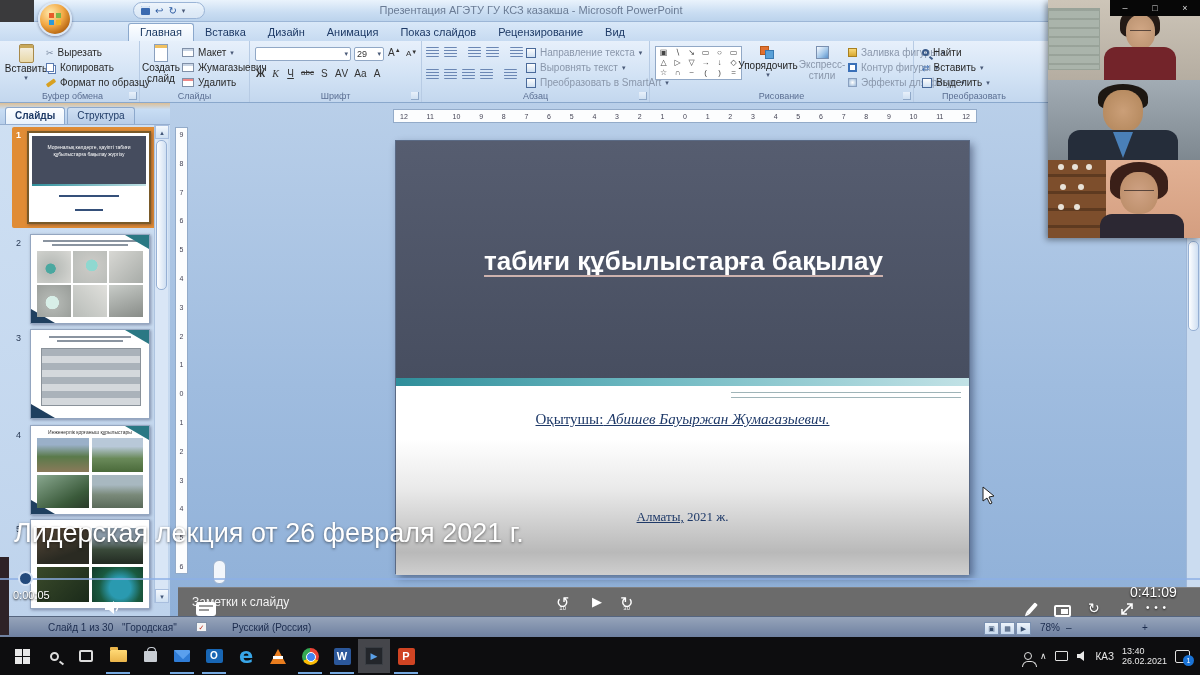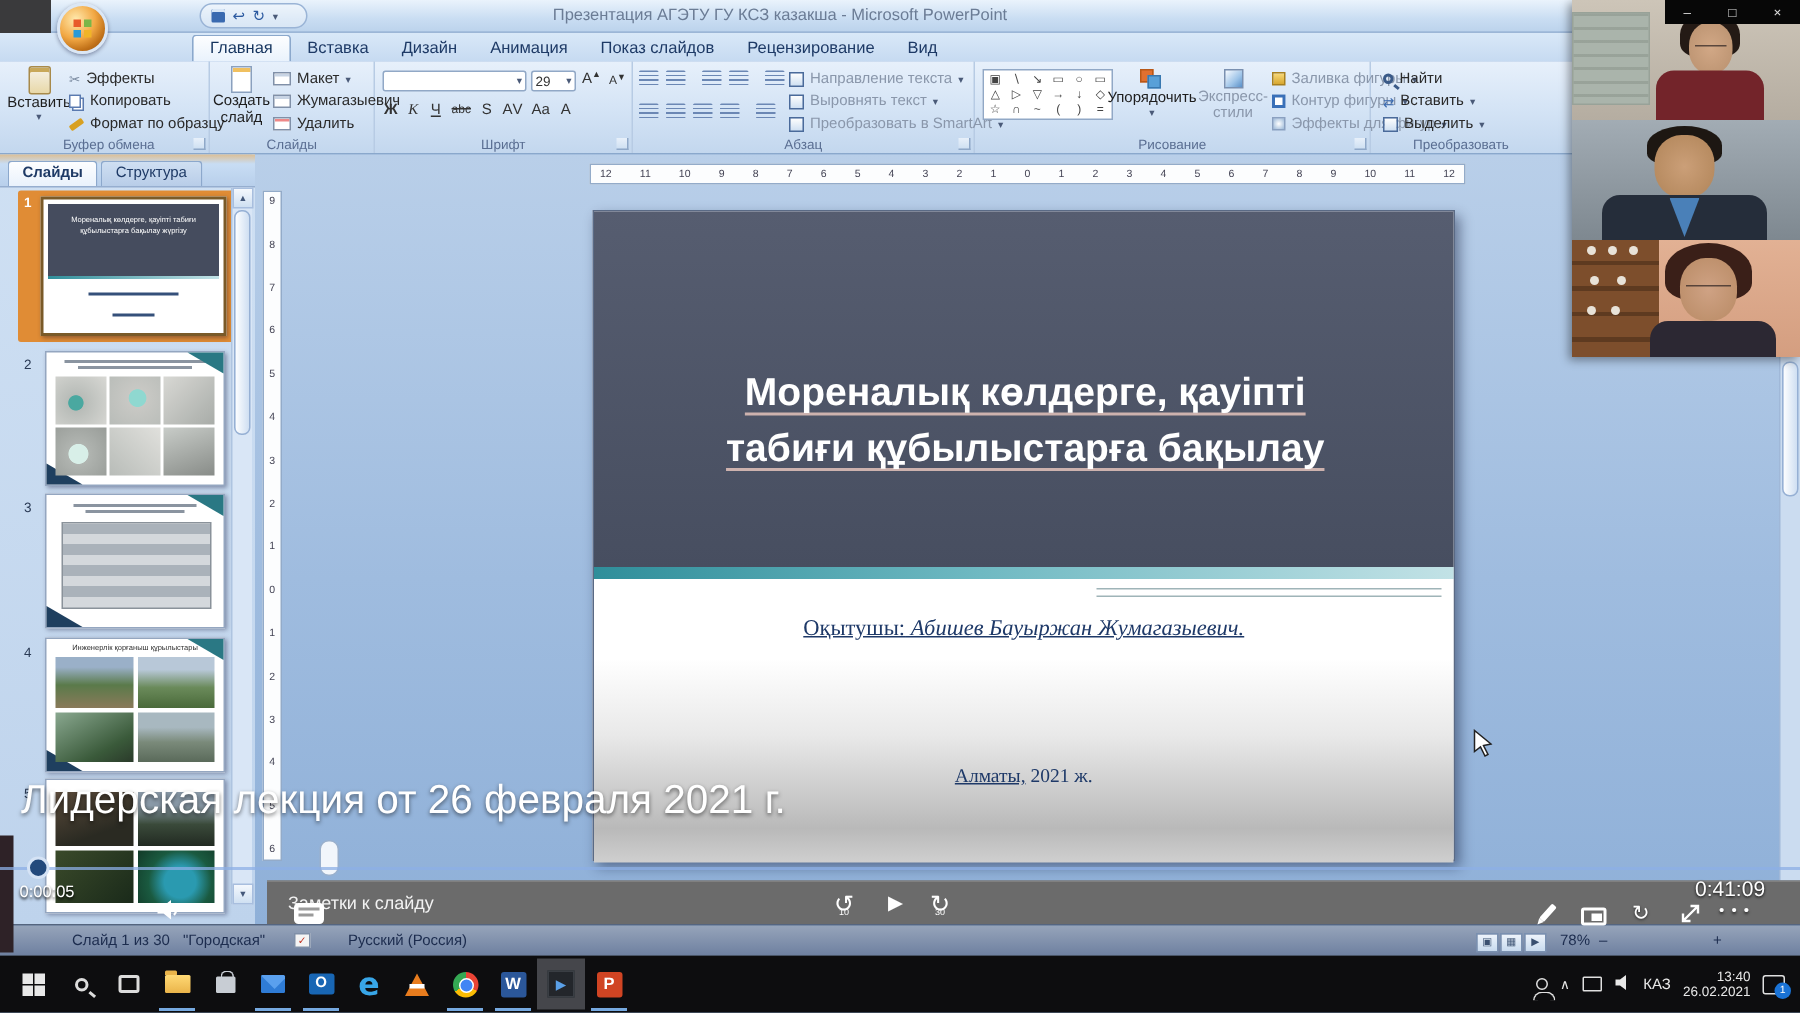--- a/index.html
+++ b/index.html
@@ -1,20 +1,20 @@
 <!DOCTYPE html>
 <html><head>
 <meta charset="utf-8">
 <style>
 *{margin:0;padding:0;box-sizing:border-box}
 html,body{width:1200px;height:675px;overflow:hidden;background:#000}
 #screen{position:relative;width:1200px;height:675px;font-family:"Liberation Sans",sans-serif;background:#9db9dd;overflow:hidden}
 .a{position:absolute}
 
-.titlebar{left:0;top:0;width:1100px;height:22px;background:linear-gradient(#eaf3fc,#c9ddf2 60%,#bcd3ec);border-bottom:1px solid #9cb6d6}
+.titlebar{left:11px;top:0;width:1100px;height:22px;background:linear-gradient(#eaf3fc,#c9ddf2 60%,#bcd3ec);border-bottom:1px solid #9cb6d6}
 .corner-dark{left:0;top:0;width:34px;height:29px;background:#3a3a3c}
 .orb{left:38px;top:2px;width:34px;height:34px;border-radius:50%;background:radial-gradient(circle at 35% 30%,#ffeaae,#f2a844 45%,#c07018 72%,#8a4c10);border:2px solid #dbe7f5;box-shadow:0 1px 3px rgba(0,0,40,.4);z-index:12}
 .orb-logo{left:9px;top:9px;width:12px;height:12px;display:grid;grid-template-columns:5px 5px;grid-gap:2px}
 .orb-logo i{width:5px;height:5px;display:block}
 .qat{left:133px;top:2px;height:17px;width:72px;background:rgba(255,255,255,.4);border:1px solid #9ab4d6;border-radius:9px;display:flex;align-items:center;gap:5px;padding:0 7px;font-size:10px;color:#2c5aa0}
 .ic-save{width:9px;height:9px;background:#3a6ab0;border-radius:1px;box-shadow:inset 0 2px 0 #d8e6f6}
 .title-text{left:0;top:4px;width:1040px;text-align:center;font-size:11px;color:#6b7c95}
 
 .tabrow{left:0;top:22px;width:1200px;height:19px;background:linear-gradient(#d9e8f8,#c6daf1);display:flex;align-items:flex-end;padding-left:128px}
 .rtab{padding:2px 11px 3px;font-size:11px;color:#1e3a66}
@@ -127,21 +127,21 @@
 .chrome{width:17px;height:17px;border-radius:50%;background:conic-gradient(#ea4335 0 33%,#fbbc05 0 66%,#34a853 0 100%);position:relative}
 .chrome:after{content:"";position:absolute;left:4.5px;top:4.5px;width:8px;height:8px;border-radius:50%;background:#4285f4;border:1.5px solid #fff}
 .wordic{width:17px;height:17px;background:#2b579a;border-radius:2px;color:#fff;font-size:11px;font-weight:bold;text-align:center;line-height:17px}
 .pptic{width:17px;height:17px;background:#d04423;border-radius:2px;color:#fff;font-size:11px;font-weight:bold;text-align:center;line-height:17px}
 .movwrap{background:#45464b;width:32px;height:34px;display:flex;align-items:center;justify-content:center;position:relative}
 .movic{width:18px;height:18px;background:#23262b;border:1px solid #3a3e44;color:#5aa0e8;font-size:9px;text-align:center;line-height:17px}
 .tray{position:absolute;right:0;top:0;height:38px;display:flex;align-items:center;gap:8px;padding-right:10px;color:#e8e8e8}
 .person{width:8px;height:8px;border:1.5px solid #e0e0e0;border-radius:50%;position:relative}
 .person:after{content:"";position:absolute;left:-3px;top:8px;width:13px;height:5px;border:1.5px solid #e0e0e0;border-bottom:none;border-radius:6px 6px 0 0}
 .monitor{width:13px;height:10px;border:1.5px solid #e0e0e0;border-radius:1px}
-.trayt{font-size:9px;text-align:right;line-height:10px}
+.trayt{font-size:9px;text-align:left;line-height:10px}
 .notif{width:15px;height:13px;border:1.5px solid #e0e0e0;border-radius:2px;position:relative}
 .badge{position:absolute;right:-5px;bottom:-4px;width:11px;height:11px;border-radius:50%;background:#1a73d6;color:#fff;font-size:7px;text-align:center;line-height:11px}
 
 .cams{left:1048px;top:0;width:152px;height:238px;z-index:50;box-shadow:-2px 2px 6px rgba(0,0,0,.4)}
 .cam{position:relative;width:152px;overflow:hidden}
 .cam1{height:80px;background:linear-gradient(#cdc5b8,#b5ada1)}
 .cam2{height:80px;background:linear-gradient(#a2acb4,#7e8890)}
 .cam3{height:78px;background:linear-gradient(#e2b194,#d49e80)}
 .map{position:absolute;left:0;top:8px;width:52px;height:62px;background:#aab4ab repeating-linear-gradient(180deg,rgba(120,130,120,.35) 0 2px,rgba(0,0,0,0) 2px 9px);border:1px solid #98a298}
 .head{position:absolute;border-radius:45%}
@@ -192,21 +192,21 @@
 
     <div class="a rgroup" style="left:6px;width:134px">
       <div class="a bigbtn" style="left:2px;top:3px;width:36px">
         <span class="ic-clip"></span>
         <span>Вставить</span>
         <span class="dd">▾</span>
       </div>
       <div class="a" style="left:40px;top:4px">
         <div class="sbtn">
             <span style="color:#7a8aa0;font-size:9px">✂</span>
-            <span>Эффекты</span>
+            <span>Вырезать</span>
           </div>
         <div class="sbtn">
             <span class="ic-copy"></span>
             <span>Копировать</span>
           </div>
         <div class="sbtn">
             <span class="ic-brush"></span>
             <span>Формат по образцу</span>
           </div>
       </div>
@@ -427,21 +427,20 @@
       <span>6</span>
     </div>
 
   <div class="a slide">
     <div class="sdark"></div>
     <div class="steal"></div>
     <div class="swhite">
       <div class="sdbl"></div>
     </div>
     <div class="stitle">
-      <div>Мореналық көлдерге, қауіпті</div>
       <div>табиғи құбылыстарға бақылау</div>
     </div>
     <div class="ssub">
       <span style="text-decoration:underline">Оқытушы:</span><span style="font-style:italic;text-decoration:underline"> Абишев Бауыржан Жумагазыевич.</span>
     </div>
     <div class="sfoot">
       <span style="text-decoration:underline">Алматы,</span><span> 2021 ж.</span>
     </div>
   </div>
 

